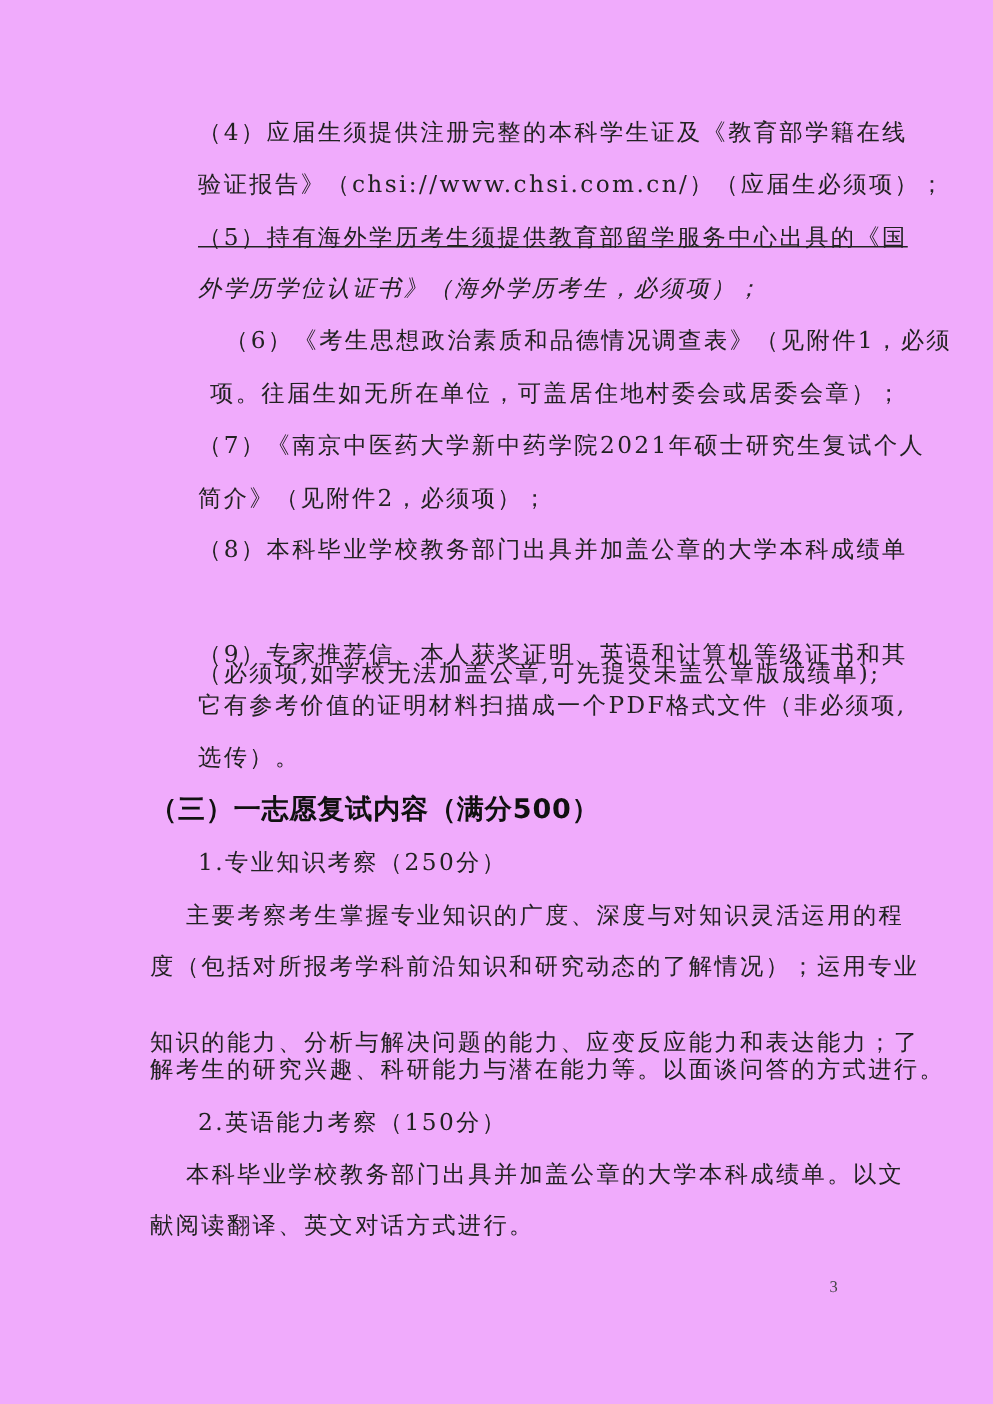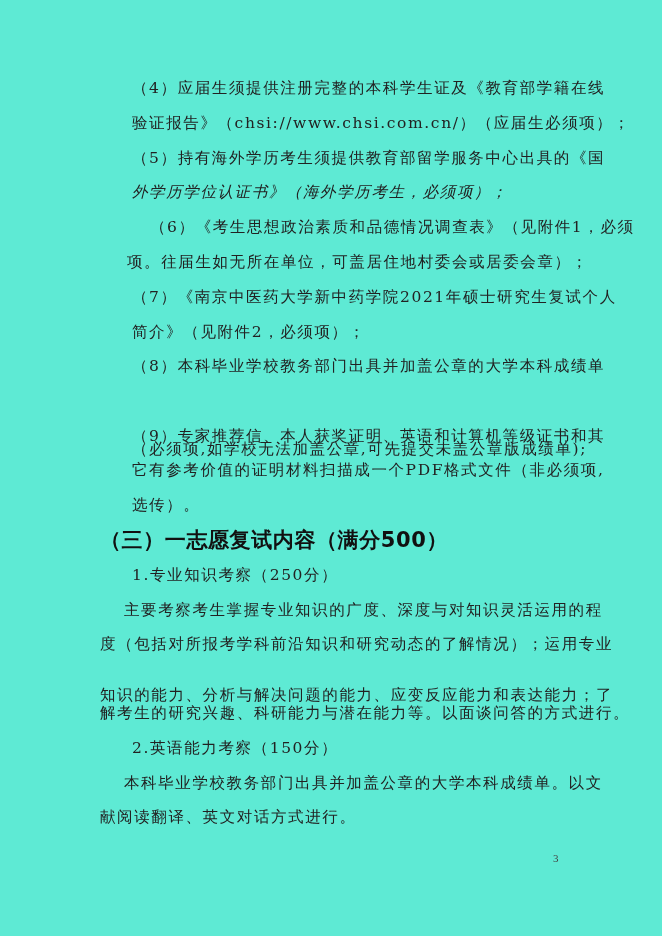--- a/index.html
+++ b/index.html
@@ -13,61 +13,61 @@
       position: relative;
       overflow: hidden;
       font-family: "DejaVu Serif", "Liberation Serif", serif;
       color: #1a1a1a;
     }
     .page {
       position: absolute;
       left: 0; top: 0;
       width: 662px;
       height: 936px;
-      background: #5eead4;
+      background: #f0abfc;
     }
     .line {
       position: absolute;
       left: 0;
       white-space: nowrap;
       font-size: 15.5px;
       line-height: 20px;
       letter-spacing: 1.6px;
       color: #222;
     }
     .heading {
       position: absolute;
       white-space: nowrap;
       font-family: "DejaVu Sans", "Liberation Sans", sans-serif;
       font-weight: bold;
-      font-size: 21px;
+      font-size: 18px;
       line-height: 20px;
       letter-spacing: 0.6px;
       color: #111;
     }
     .page-number {
       position: absolute;
       left: 553px;
       top: 852px;
       font-family: "Liberation Serif", serif;
       font-size: 11px;
       color: #444;
     }
   </style>
 </head>
 <body>
 
 <div class="page">
   <div id="lines-container">
       <div class="line" style="left: 132px; top: 78px;">（4）应届生须提供注册完整的本科学生证及《教育部学籍在线</div>
       <div class="line" style="left: 132px; top: 113px;">验证报告》（chsi://www.chsi.com.cn/）（应届生必须项）；</div>
-      <div class="line" style="left: 132px; top: 148px;">（5）持有海外学历考生须提供教育部留学服务中心出具的《国</div>
+      <div class="line" style="left: 132px; top: 148px; text-decoration: underline;">（5）持有海外学历考生须提供教育部留学服务中心出具的《国</div>
       <div class="line" style="left: 132px; top: 182px; font-style: italic;">外学历学位认证书》（海外学历考生，必须项）；</div>
       <div class="line" style="left: 150px; top: 217px;">（6）《考生思想政治素质和品德情况调查表》（见附件1，必须</div>
-      <div class="line" style="left: 127px; top: 252px;">项。往届生如无所在单位，可盖居住地村委会或居委会章）；</div>
+      <div class="line" style="left: 140px; top: 252px;">项。往届生如无所在单位，可盖居住地村委会或居委会章）；</div>
       <div class="line" style="left: 132px; top: 287px;">（7）《南京中医药大学新中药学院2021年硕士研究生复试个人</div>
       <div class="line" style="left: 132px; top: 322px;">简介》（见附件2，必须项）；</div>
       <div class="line" style="left: 132px; top: 356px;">（8）本科毕业学校教务部门出具并加盖公章的大学本科成绩单</div>
       <div class="line" style="left: 132px; top: 391px; margin-top: 48px;">（必须项,如学校无法加盖公章,可先提交未盖公章版成绩单);</div>
       <div class="line" style="left: 132px; top: 426px;">（9）专家推荐信、本人获奖证明、英语和计算机等级证书和其</div>
       <div class="line" style="left: 132px; top: 460px;">它有参考价值的证明材料扫描成一个PDF格式文件（非必须项,</div>
       <div class="line" style="left: 132px; top: 495px;">选传）。</div>
     </div>
   <div id="heading" class="heading" style="left: 100px; top: 530px;">（三）一志愿复试内容（满分500）</div>
   <div id="subs-container">

